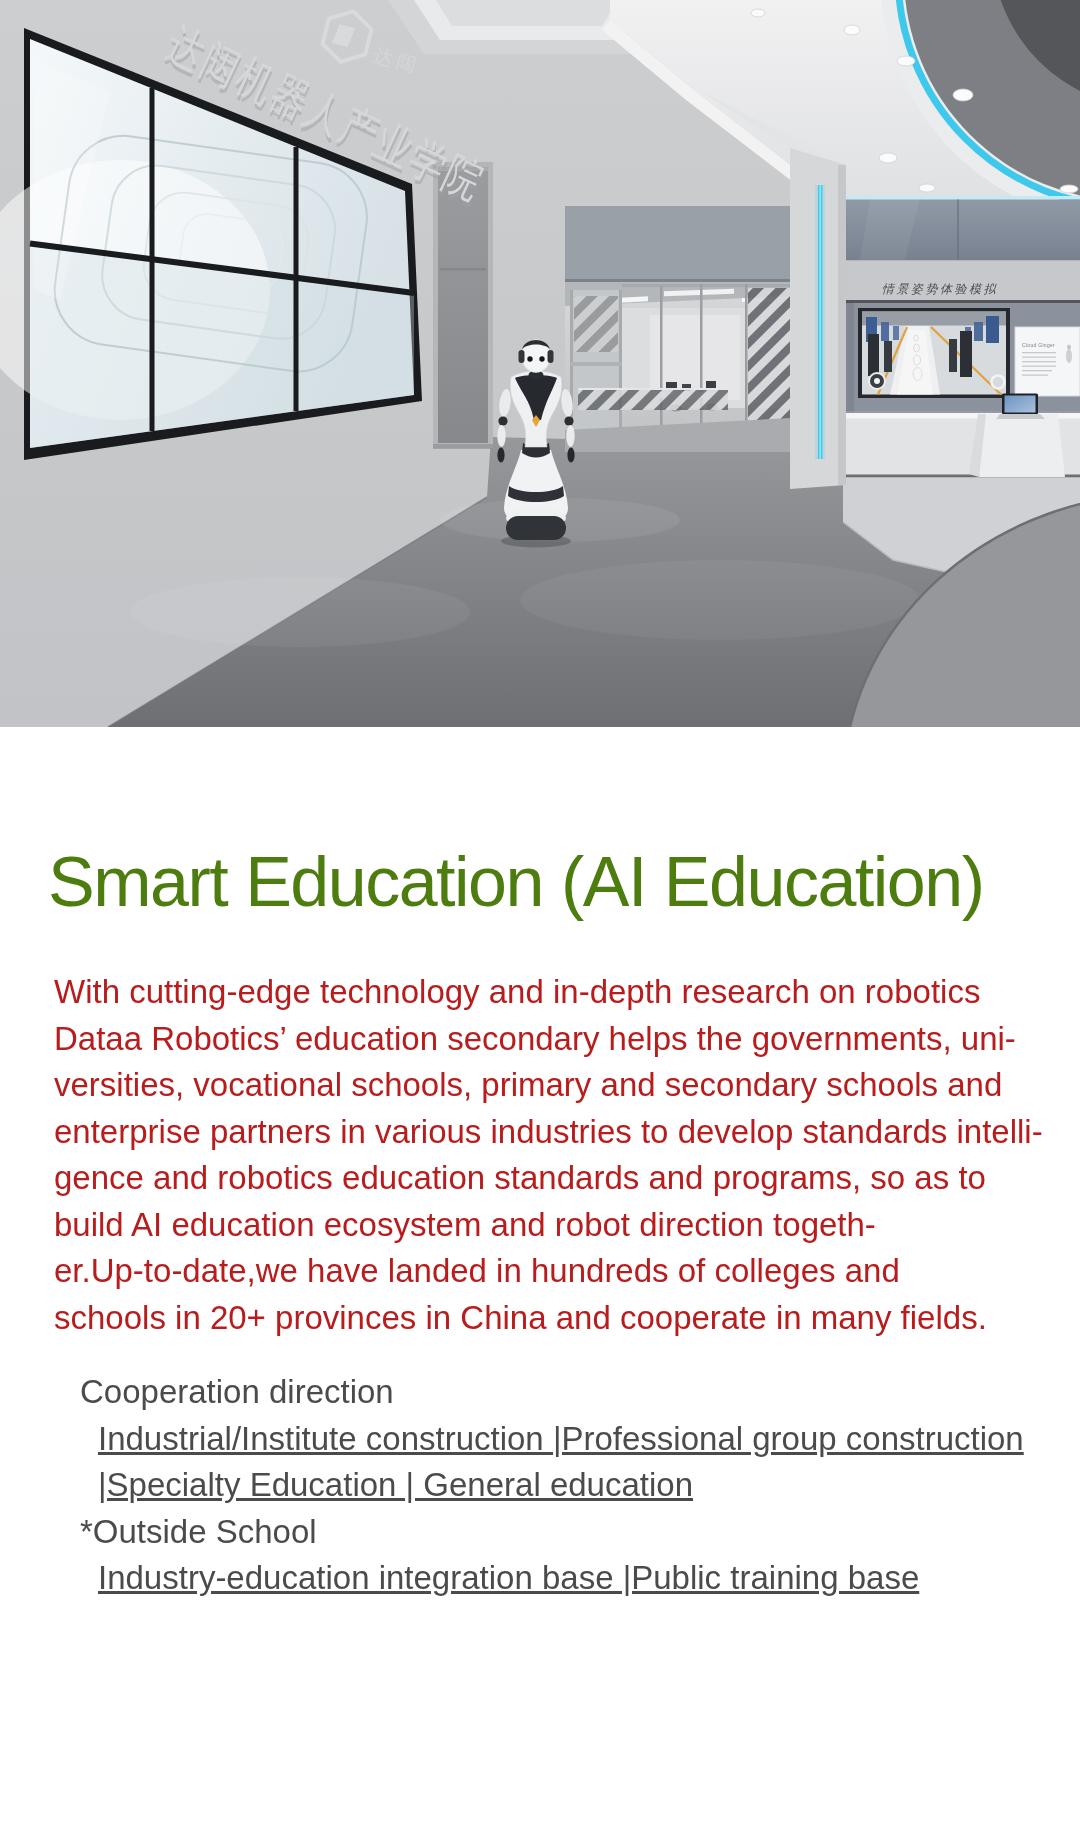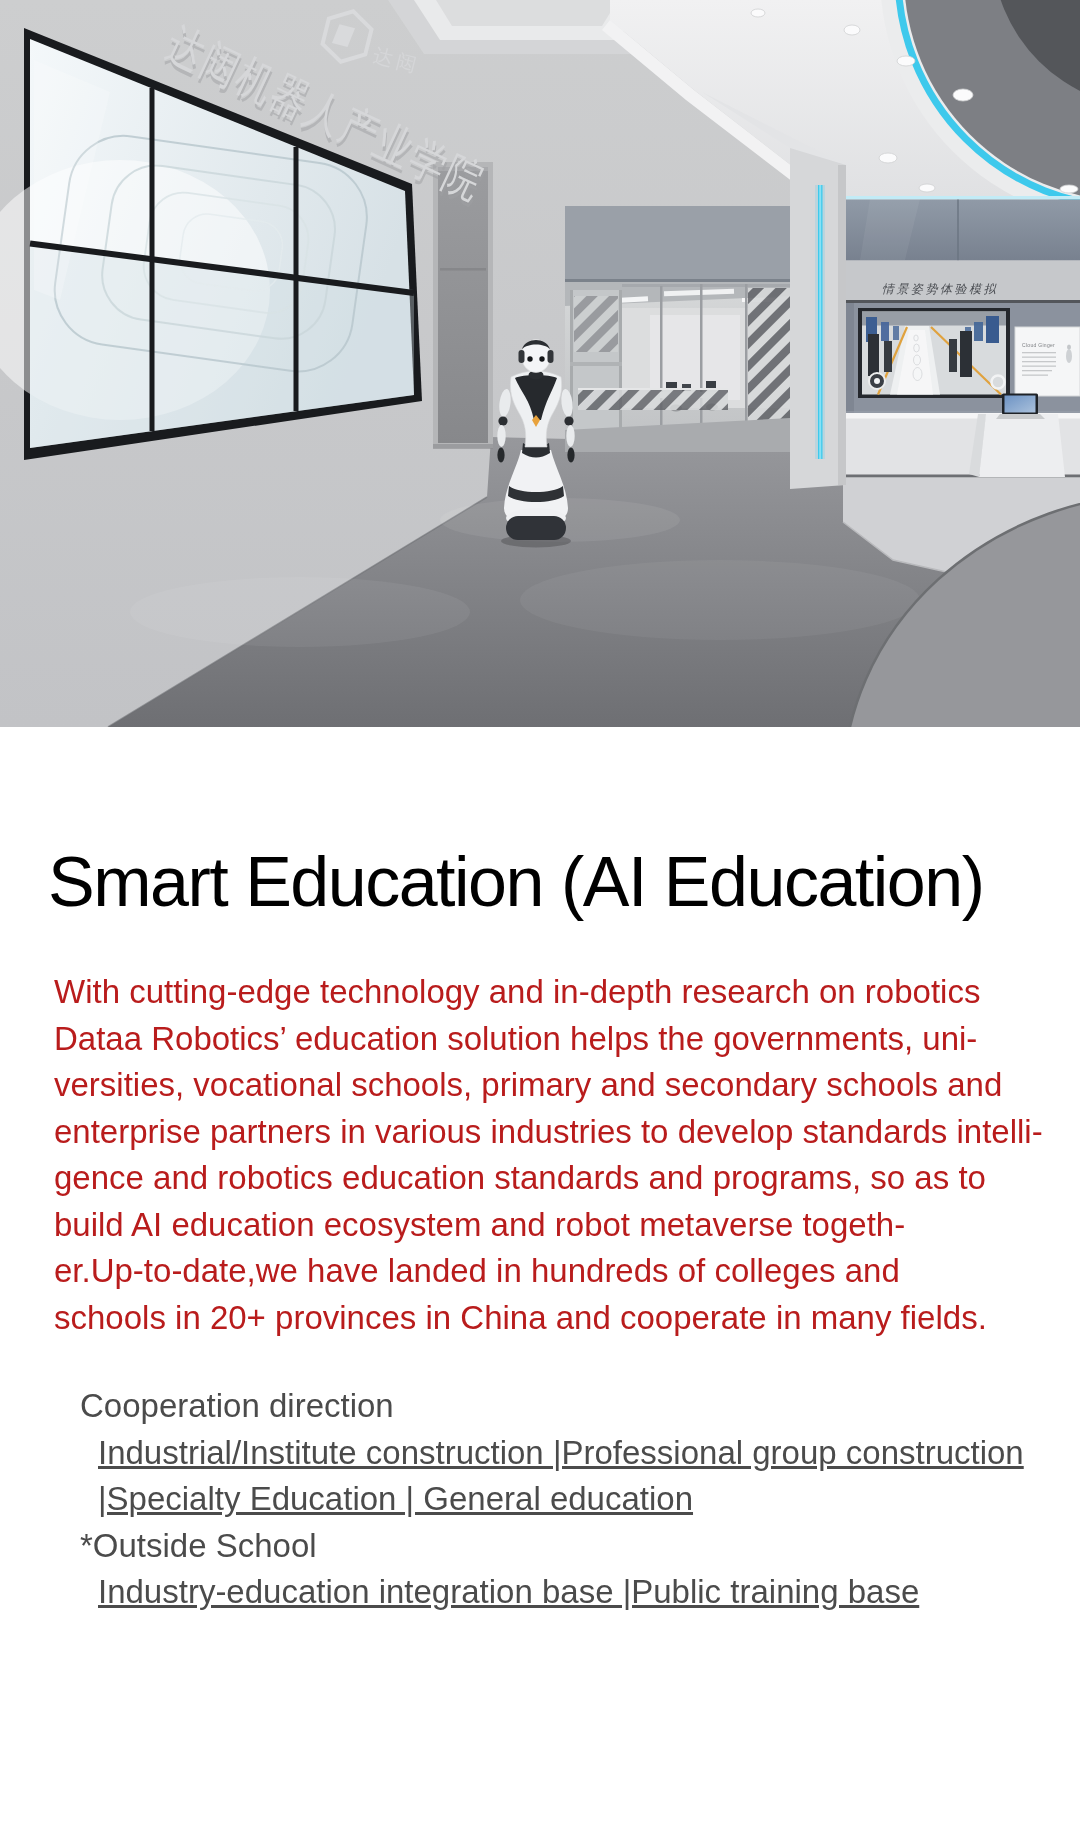--- a/index.html
+++ b/index.html
@@ -5,26 +5,26 @@
   html,body{margin:0;padding:0;background:#ffffff;}
   .page{
     width:1080px;height:1842px;background:#ffffff;overflow:hidden;
     font-family:"Liberation Sans","DejaVu Sans",sans-serif;
     -webkit-font-smoothing:antialiased;
   }
   .hero{margin:0;width:1080px;height:727px;display:block;line-height:0;}
   .hero svg{display:block;}
   .content{height:1115px;box-sizing:border-box;padding-top:120px;}
   .title{
-    margin:0 0 0 48px;font-size:70px;font-weight:400;color:#000000;
+    margin:0 0 0 48px;font-size:70px;font-weight:400;color:#4d7c0f;
     letter-spacing:-1.5px;line-height:1;white-space:nowrap;
   }
   .para{margin:52px 0 0 54px;font-size:33px;line-height:46.5px;color:#b91c1c;}
   .para .line{white-space:nowrap;}
-  .coop{margin:42px 0 0 80px;font-size:33px;line-height:46.5px;color:#4b4b4b;}
+  .coop{margin:28px 0 0 80px;font-size:33px;line-height:46.5px;color:#4b4b4b;}
   .coop .coop-line{white-space:nowrap;}
   .coop .indent{margin-left:18px;text-decoration:underline;}
   .cjk{font-style:italic;}
 </style>
 </head>
 <body>
 
 <div class="page">
 
   <figure class="hero">
@@ -297,29 +297,29 @@
   </figure>
 
   <main class="content">
     <h1 class="title">Smart Education (AI Education)</h1>
 
     <div class="para">
 
         <div class="line">With cutting-edge technology and in-depth research on robotics</div>
 
 
-        <div class="line">Dataa Robotics’ education solution helps the governments, uni-</div>
+        <div class="line">Dataa Robotics’ education secondary helps the governments, uni-</div>
 
         <div class="line">versities, vocational schools, primary and secondary schools and</div>
 
         <div class="line">enterprise partners in various industries to develop standards intelli-</div>
 
         <div class="line">gence and robotics education standards and programs, so as to</div>
 
-        <div class="line">build AI education ecosystem and robot metaverse togeth-</div>
+        <div class="line">build AI education ecosystem and robot direction togeth-</div>
 
         <div class="line">er.Up-to-date,we have landed in hundreds of colleges and</div>
 
         <div class="line">schools in 20+ provinces in China and cooperate in many fields.</div>
       </div>
 
     <section class="coop">
       <div class="coop-line">Cooperation direction</div>
       <div>
 

